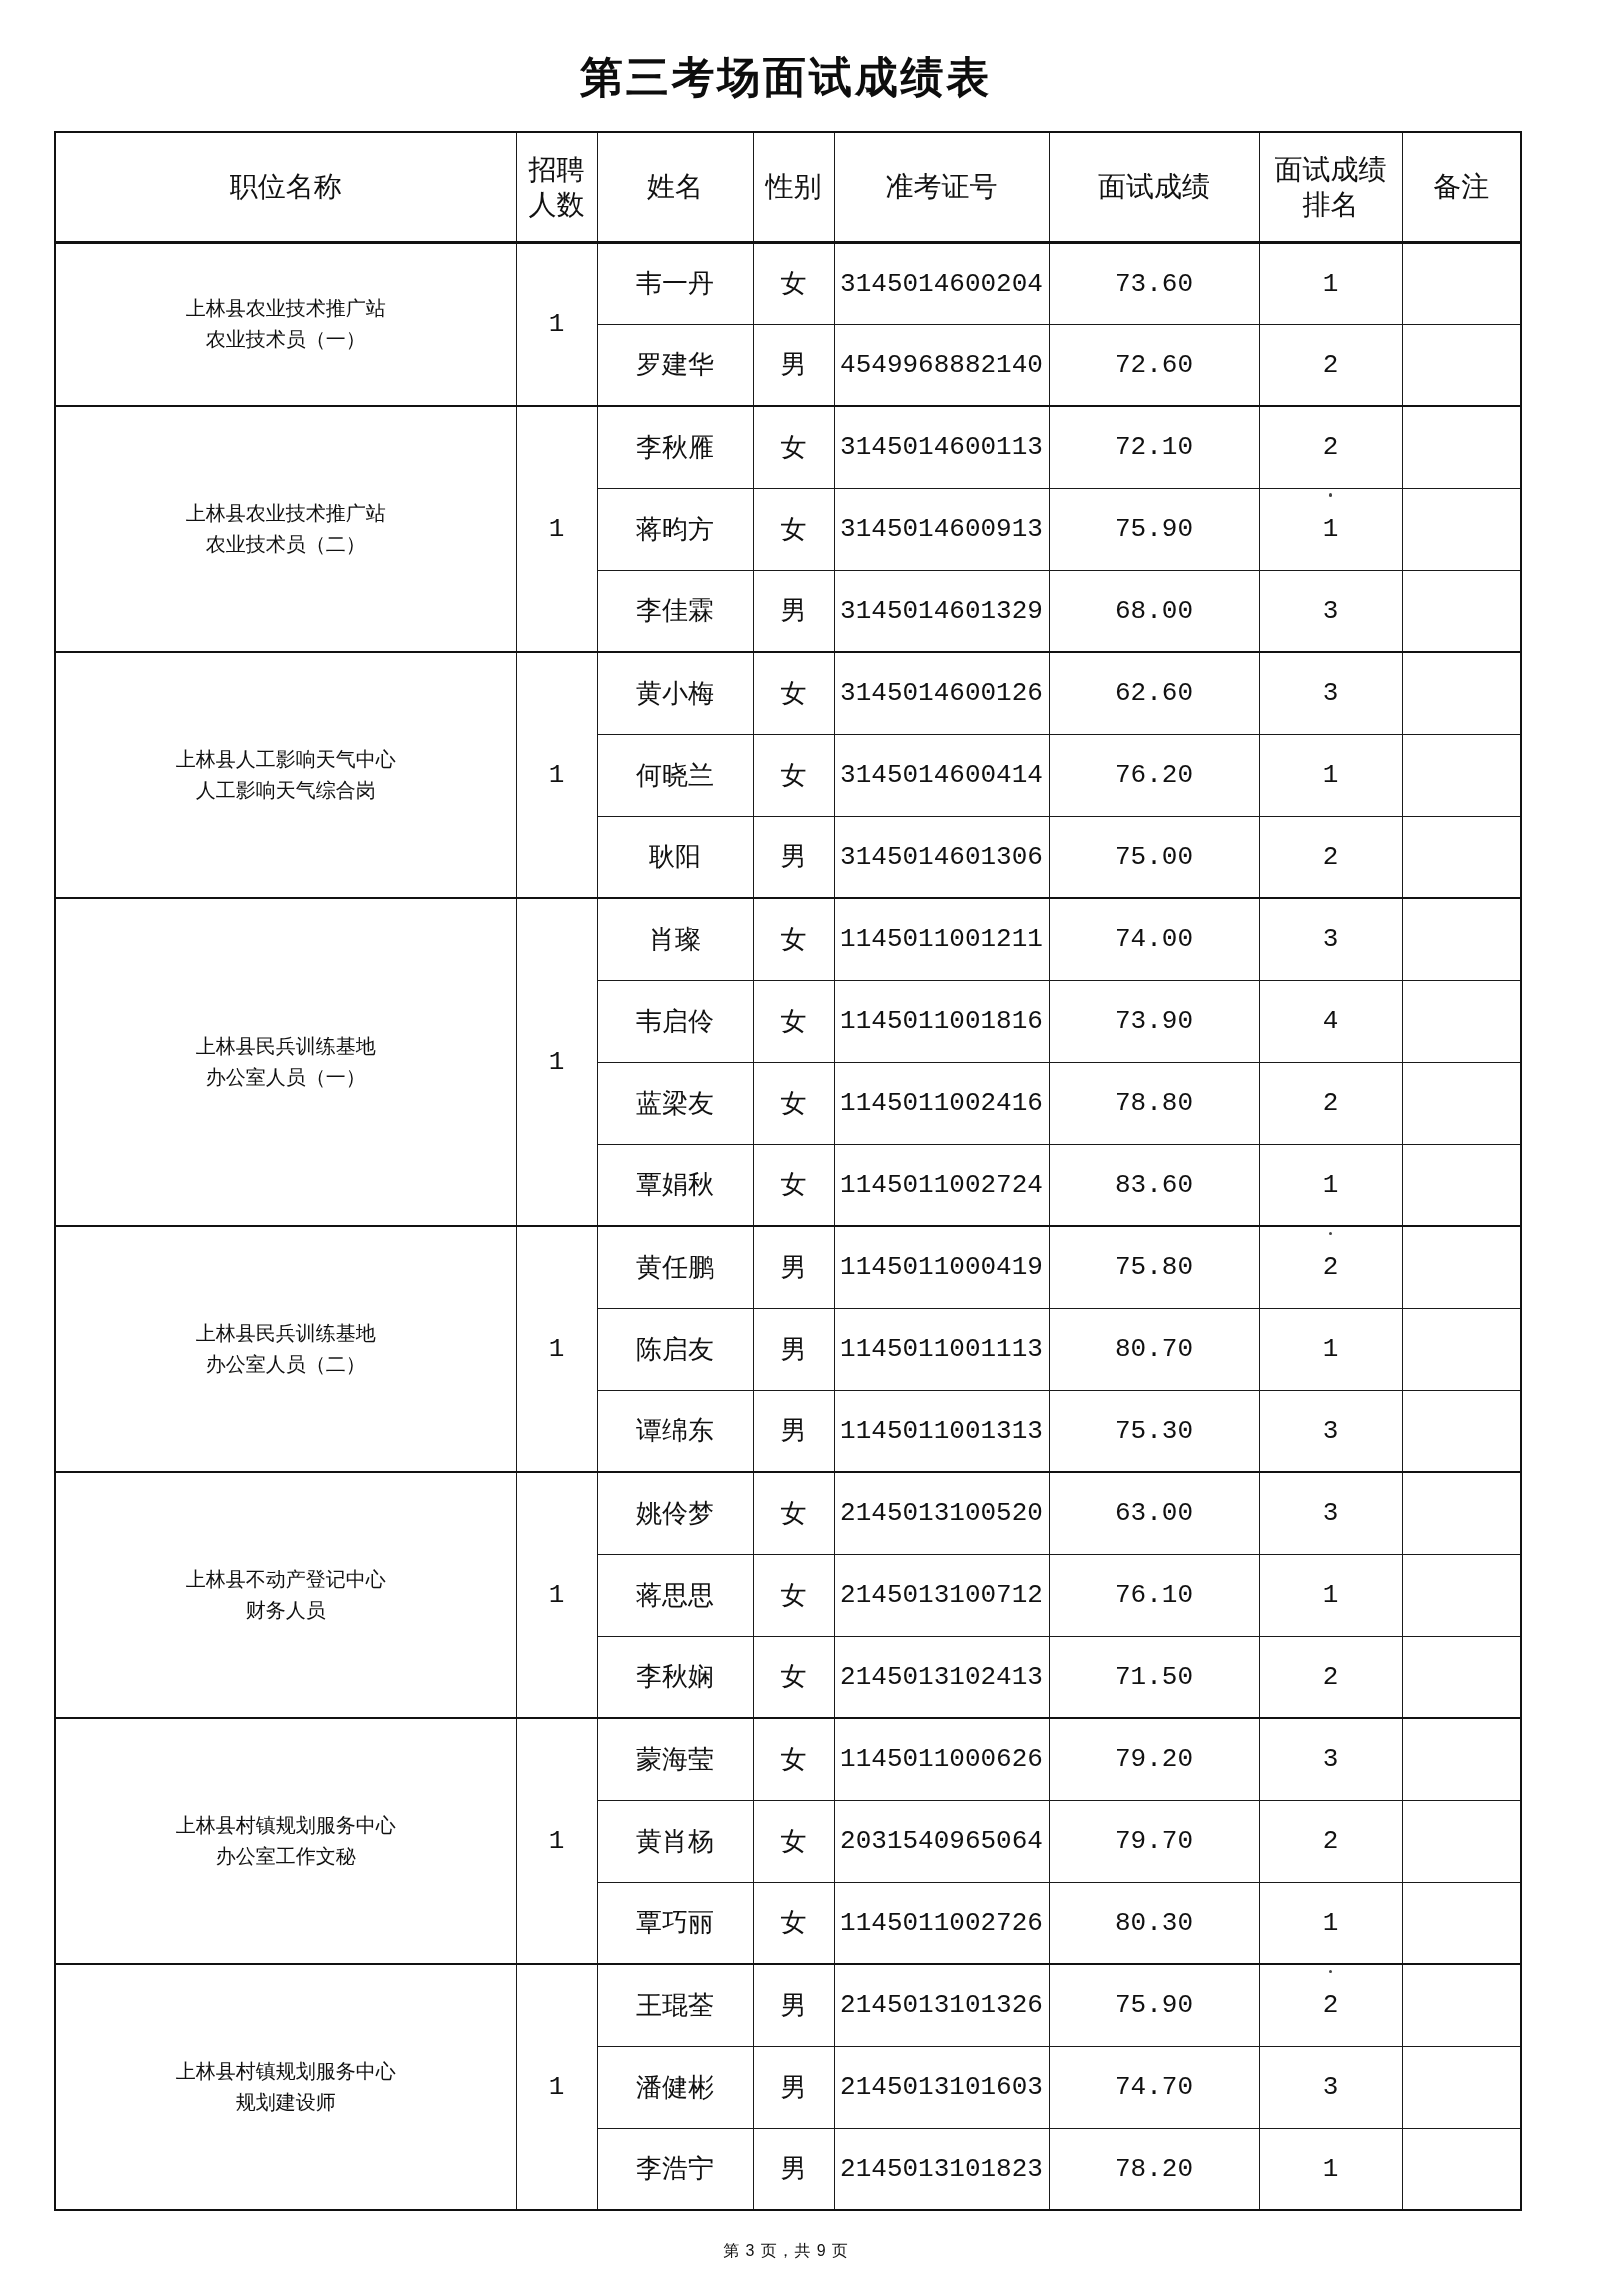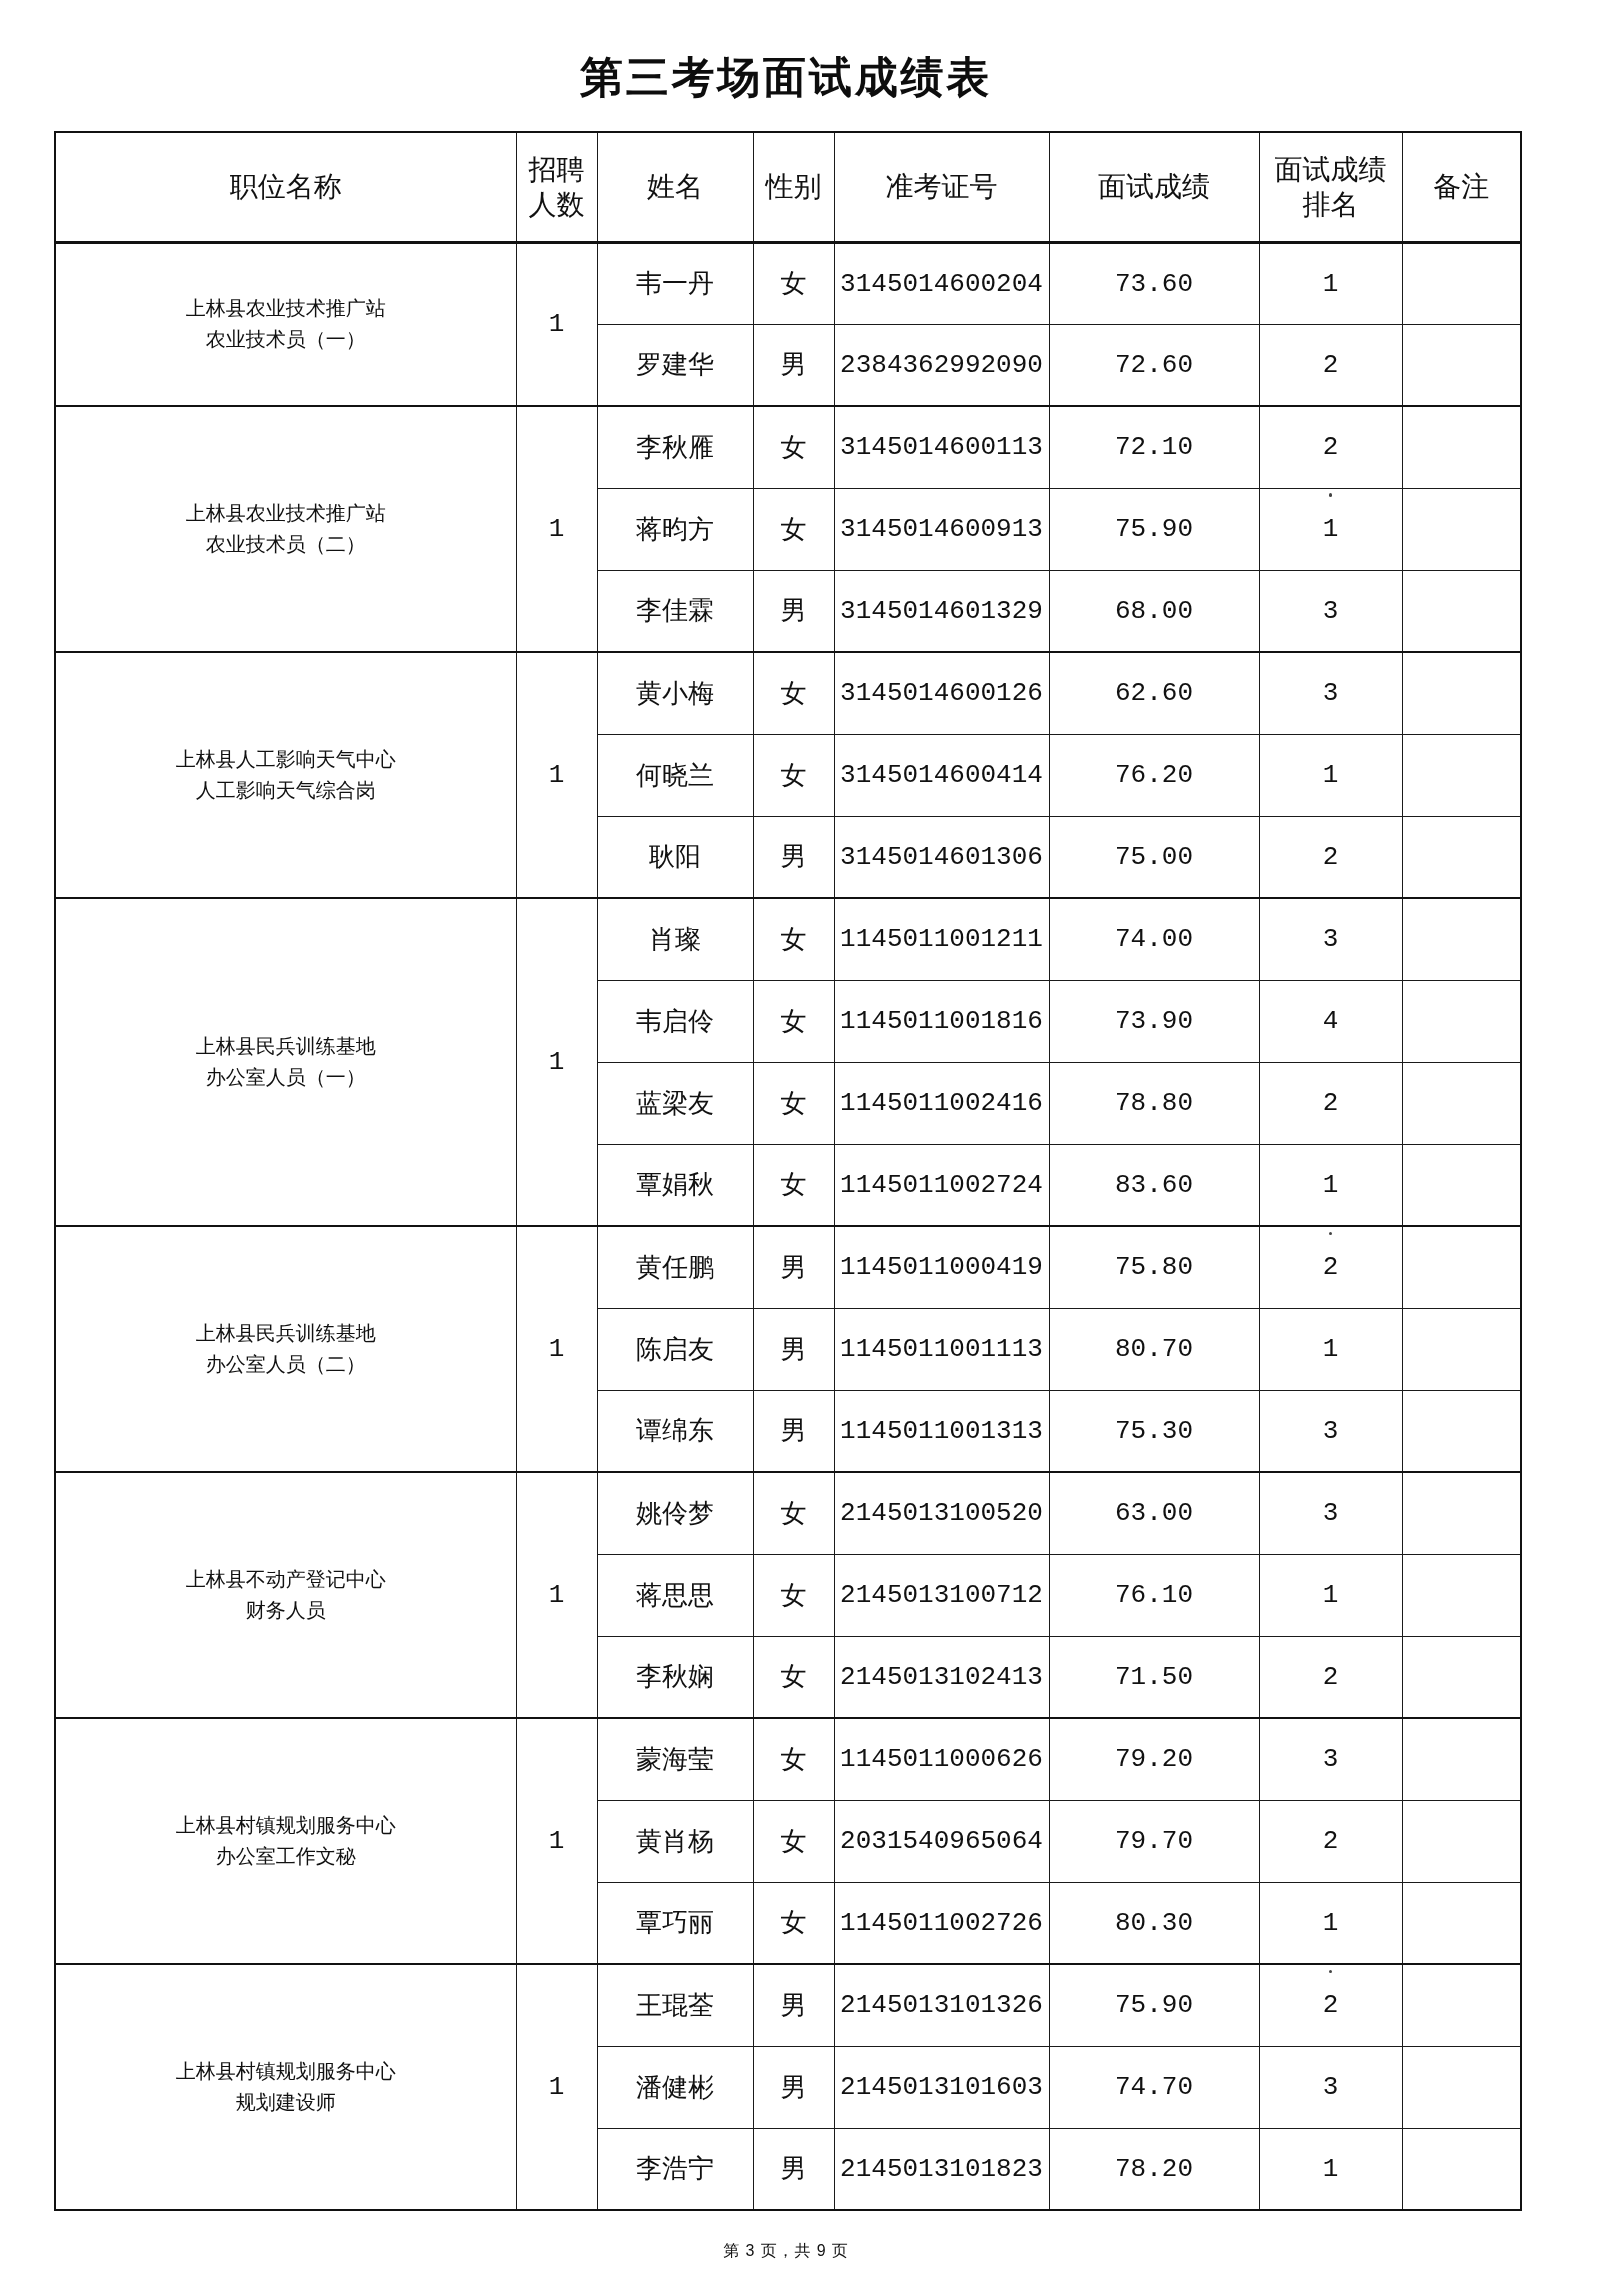--- a/index.html
+++ b/index.html
@@ -81,21 +81,21 @@
         <td>韦一丹</td>
         <td>女</td>
         <td class="num">3145014600204</td>
         <td class="num">73.60</td>
         <td class="num rank-cell"><span class="rank-wrap">1</span></td>
         <td></td>
       </tr>
       <tr>
         <td>罗建华</td>
         <td>男</td>
-        <td class="num">2384362992090</td>
+        <td class="num">4549968882140</td>
         <td class="num">72.60</td>
         <td class="num rank-cell"><span class="rank-wrap">2</span></td>
         <td></td>
       </tr>
       <tr class="group-first">
         <td class="pos-cell" rowspan="3">上林县农业技术推广站
 农业技术员（二）</td>
         <td class="num" rowspan="3">1</td>
         <td>李秋雁</td>
         <td>女</td>

